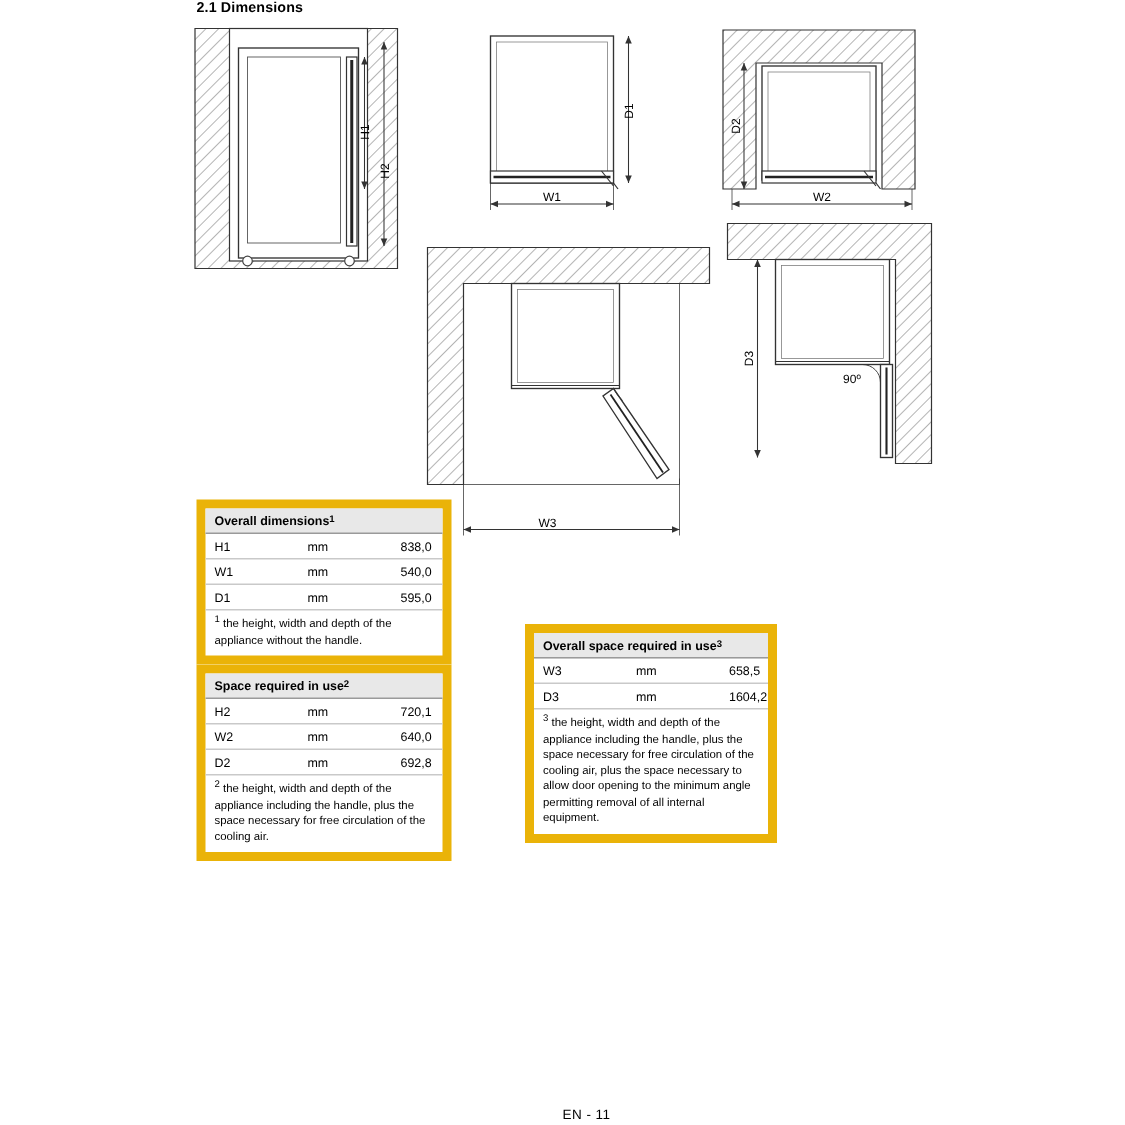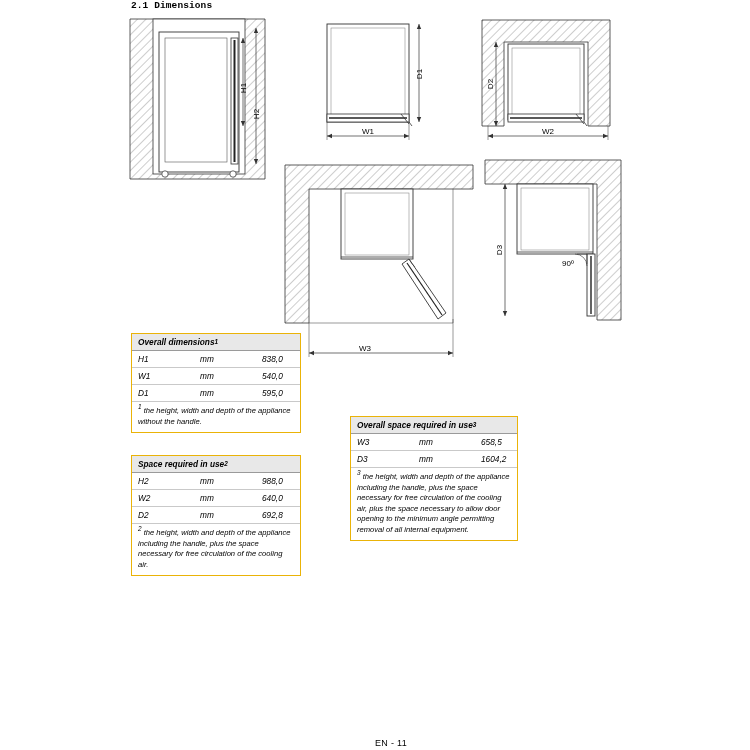--- a/index.html
+++ b/index.html
@@ -20,21 +20,20 @@
     left: 0; top: 0;
     width: 750px; height: 750px;
   }
   .section-title {
     position: absolute;
     left: 131px;
     top: 0px;
     font-size: 9.5px;
     font-weight: bold;
     letter-spacing: 0.1px;
-    font-family: Liberation Mono, monospace;
   }
   .footer {
     position: absolute;
     left: 0;
     top: 738px;
     width: 750px;
     text-align: center;
     font-size: 9px;
     letter-spacing: 0.3px;
     padding-left: 16px;
@@ -42,24 +41,23 @@
 
   
   .draw {
     position: absolute;
   }
   .draw svg { display: block; }
 
   
   .tbl {
     position: absolute;
-    border: 1px solid #eab308;
+    border: 6px solid #eab308;
     box-sizing: border-box;
     background: #fff;
-    font-style: italic;
   }
   .tbl .row {
     display: flex;
     align-items: center;
     border-bottom: 1px solid #c9c9c9;
     box-sizing: border-box;
     height: 17px;
     padding: 0 6px;
     font-size: 8.3px;
   }
@@ -214,21 +212,21 @@
       <path d="M170 190 l-5 -2.2 v4.4 Z" fill="#333"></path>
       <text x="82" y="188" text-anchor="middle" font-size="8" fill="#000">W3</text>
       <line x1="26" y1="160" x2="26" y2="194" stroke="#333" stroke-width="0.5"></line>
       <line x1="170" y1="156" x2="170" y2="194" stroke="#333" stroke-width="0.5"></line>
 
       <line x1="26" y1="160" x2="170" y2="160" stroke="#333" stroke-width="0.5" stroke-dasharray="0"></line>
       <line x1="170" y1="26" x2="170" y2="160" stroke="#333" stroke-width="0.5"></line>
     </svg>
   </div>
 
-  <div class="draw" style="left:483px; top:158px;">
+  <div class="draw" style="left:483px; top:147px;">
     <svg width="140" height="170" viewBox="0 0 140 170">
       <defs>
         <pattern id="hatch4" width="6" height="6" patternTransform="rotate(45)" patternUnits="userSpaceOnUse">
           <line x1="0" y1="0" x2="0" y2="6" stroke="#6e6e6e" stroke-width="0.7"></line>
         </pattern>
       </defs>
 
       <path d="M2 2 H138 V162 H114 V26 H2 Z" fill="url(#hatch4)" stroke="#333" stroke-width="0.8"></path>
 
       <rect x="34" y="26" width="76" height="70" fill="#ffffff" stroke="#333" stroke-width="0.9"></rect>
@@ -267,29 +265,29 @@
     <div class="row">
       <span class="c-label">D1</span>
       <span class="c-unit">mm</span>
       <span class="c-val">595,0</span>
     </div>
     <div class="row note">
       <sup>1</sup><span> the height, width and depth of the appliance without the handle.</span>
     </div>
   </div>
 
-  <div class="tbl" style="left:131px; top:455px; width:170px;">
+  <div class="tbl" style="left:131px; top:443px; width:170px;">
     <div class="row hdr">
       <span>Space required in use </span>
         <sup>2</sup>
     </div>
     <div class="row">
       <span class="c-label">H2</span>
       <span class="c-unit">mm</span>
-      <span class="c-val">988,0</span>
+      <span class="c-val">720,1</span>
     </div>
     <div class="row">
       <span class="c-label">W2</span>
       <span class="c-unit">mm</span>
       <span class="c-val">640,0</span>
     </div>
     <div class="row">
       <span class="c-label">D2</span>
       <span class="c-unit">mm</span>
       <span class="c-val">692,8</span>

